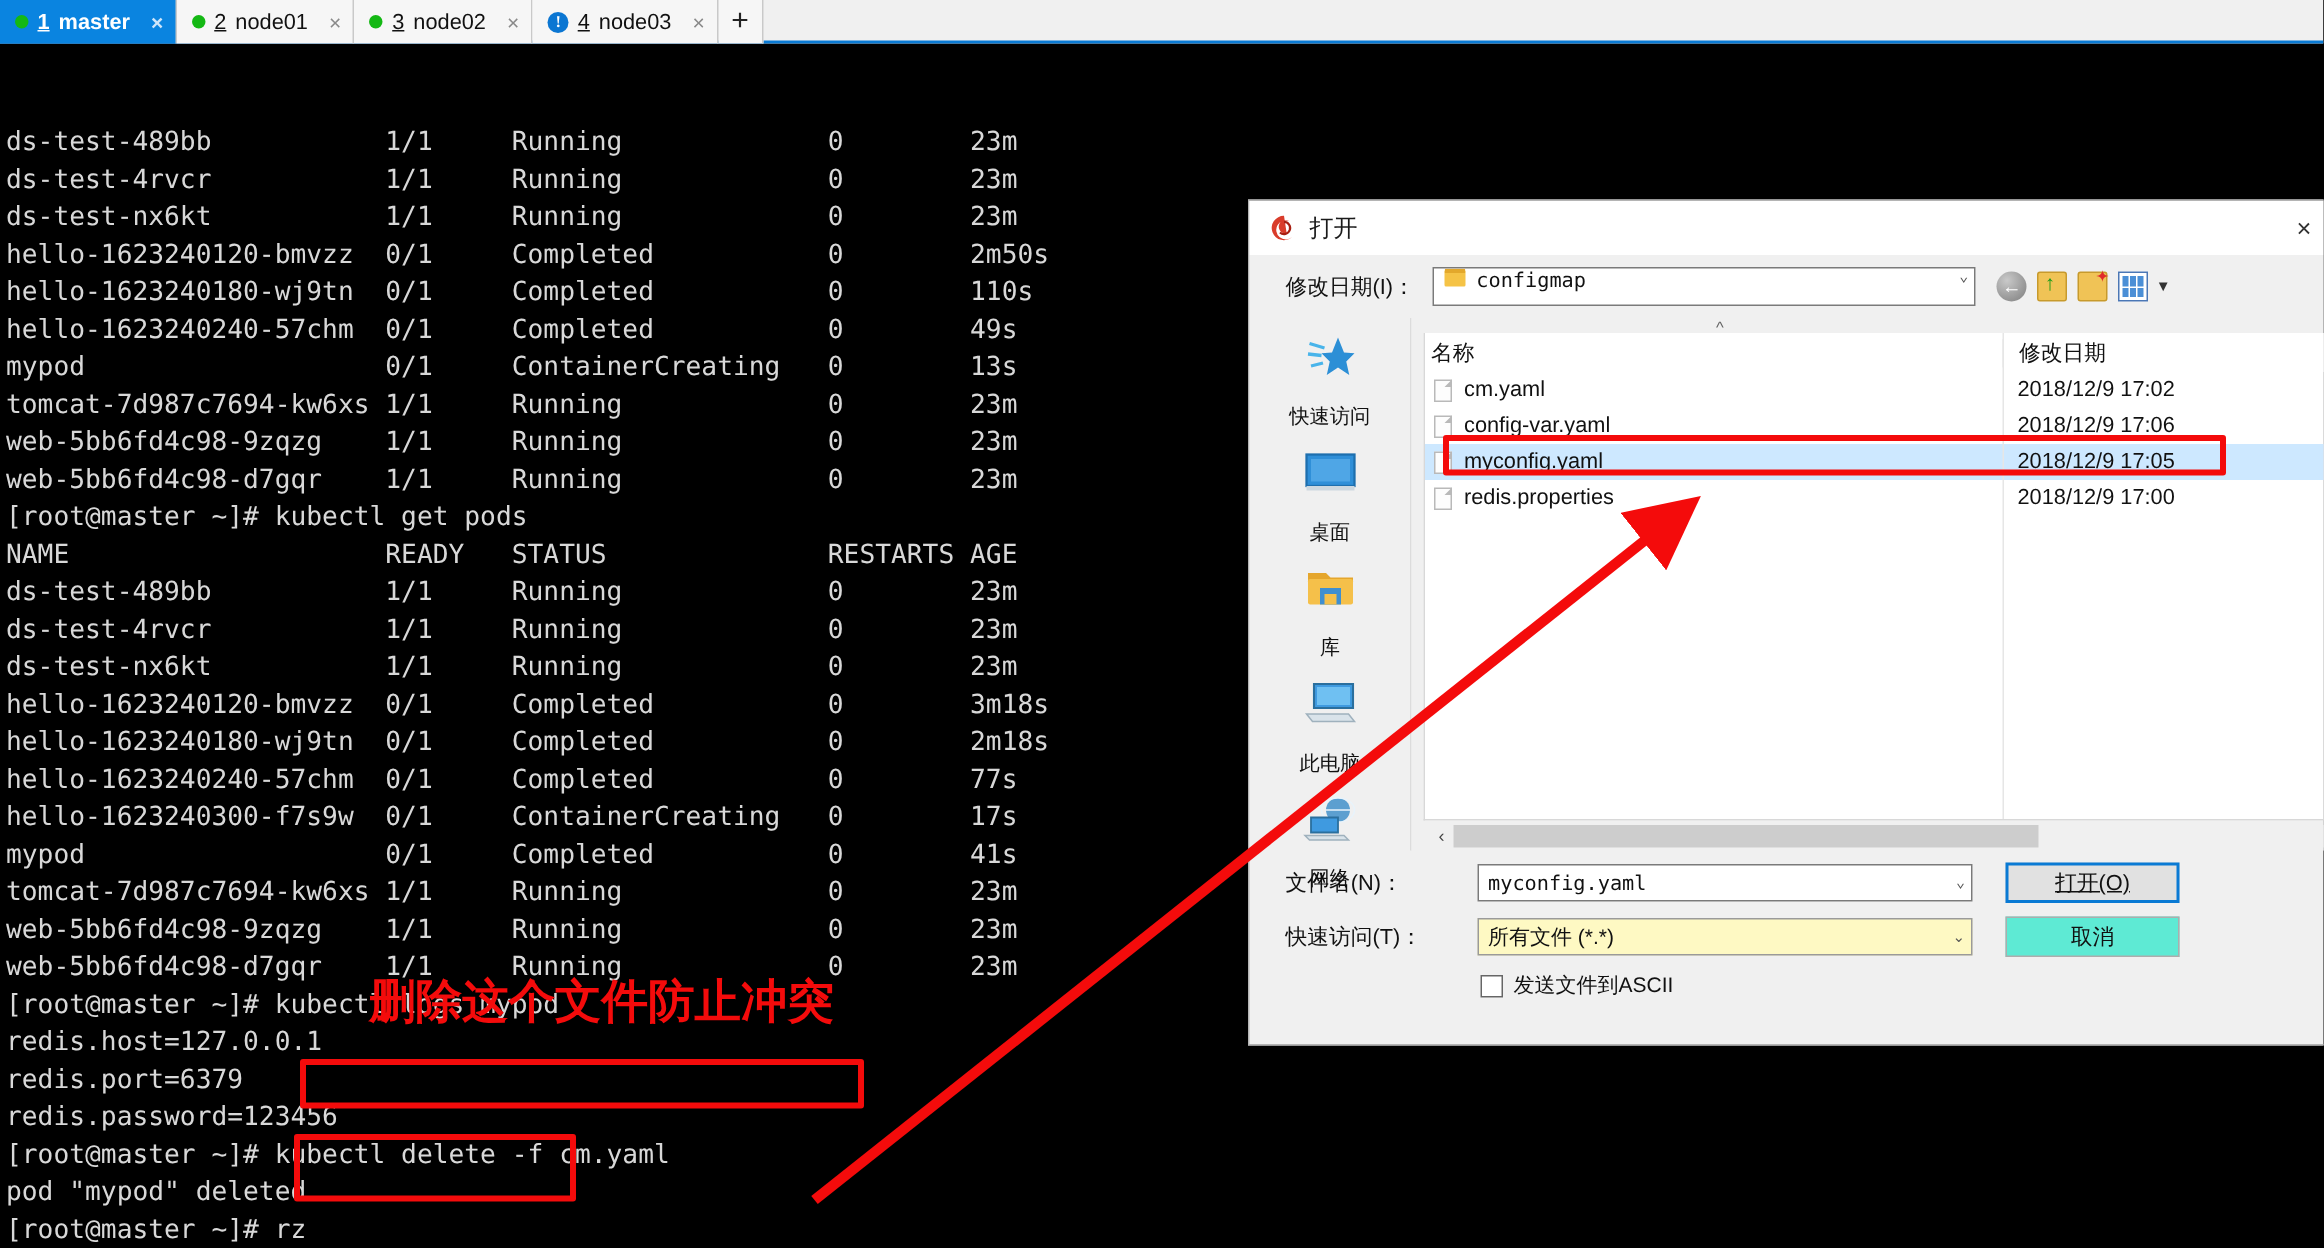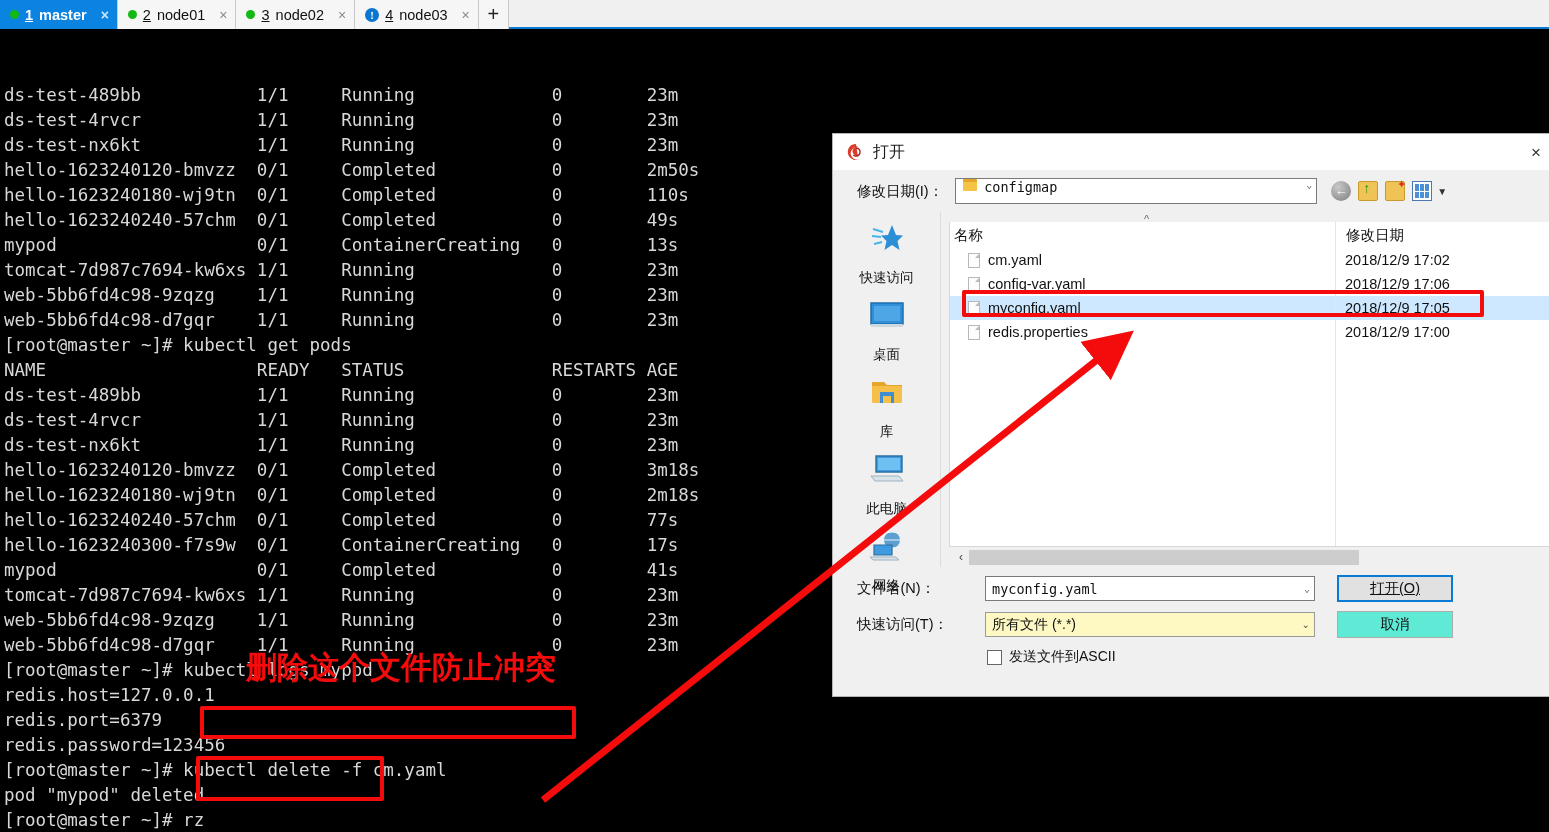--- a/index.html
+++ b/index.html
@@ -172,21 +172,21 @@
     display: flex; height: 26px; align-items: center;
     font-size: 14.5px; color: #111; background: #fff;
   }
   .fl-col-name { width: 385px; padding-left: 4px; }
   .fl-col-date { flex: 1; padding-left: 10px; border-left: 1px solid #e2e2e2; }
   .fl-row {
     display: flex; align-items: center; height: 24px;
     font-size: 14.5px; color: #111;
   }
   .fl-row.sel { background: #cde8ff; }
-  .fl-name { width: 385px; display: flex; align-items: center; gap: 8px; padding-left: 18px; }
+  .fl-name { width: 385px; display: flex; align-items: center; gap: 8px; padding-left: 6px; }
   .fl-date { flex: 1; padding-left: 10px; }
   .fileico {
     width: 12px; height: 15px; flex: none;
     background: #fdfdfd; border: 1px solid #b9b9b9;
     position: relative;
   }
   .fileico::after {
     content: ""; position: absolute; right: -1px; top: -1px;
     border-width: 0 0 5px 5px; border-style: solid;
     border-color: transparent transparent #b9b9b9 transparent;

